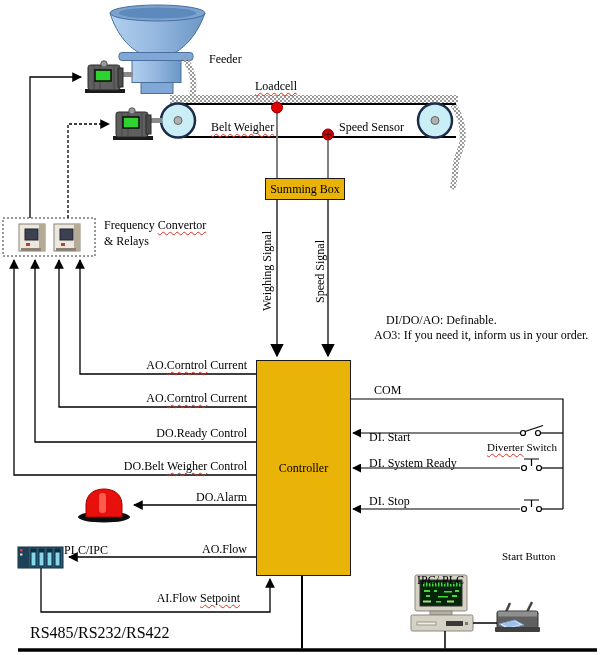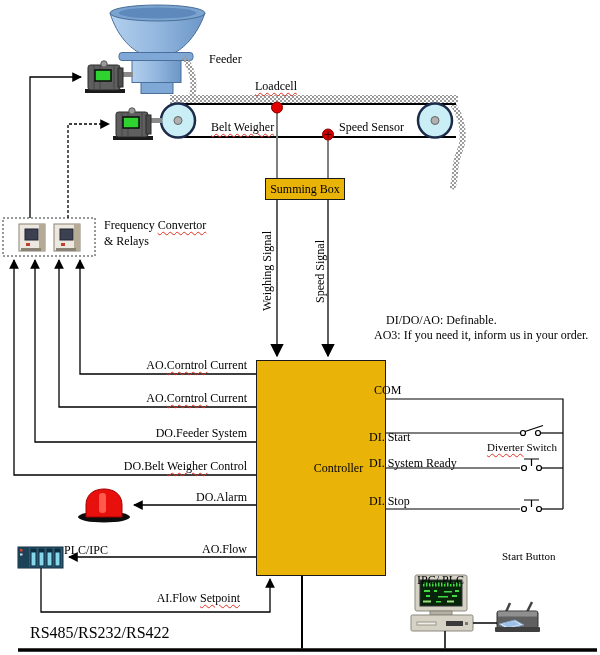--- a/index.html
+++ b/index.html
@@ -227,21 +227,21 @@
     <path d="M18,650 H597" stroke-width="3.5"></path>
     <path d="M302,574 V648.5" stroke-width="2"></path>
     <path d="M445,631 V648.5" stroke-width="1.5"></path>
     <path d="M473,623 H497" stroke-width="1.5"></path>
   </g>
 </svg>
 
 <div class="box" style="left:265px;top:178px;width:78px;height:20px;">
   <span>Summing Box</span>
 </div>
-<div class="box" style="left:256px;top:360px;width:93px;height:214px;padding-left:35px;">
+<div class="box" style="left:256px;top:360px;width:93px;height:214px;">
   <span>Controller</span>
 </div>
 
 <div class="lbl" style="left:209px;top:53px;">Feeder</div>
 <div class="lbl sq" style="left:255px;top:80px;">Loadcell</div>
 <div class="lbl sq" style="left:211px;top:121px;">Belt Weigher</div>
 <div class="lbl" style="left:339px;top:121px;">Speed Sensor</div>
 
 <div class="lbl" style="left:104px;top:219px;">
   <span>Frequency </span><span class="sq">Convertor</span>
@@ -253,21 +253,21 @@
 
 <div class="lbl" style="left:374px;top:314px;margin-left:12px;">DI/DO/AO: Definable.</div>
 <div class="lbl" style="left:374px;top:329px;">AO3: If you need it, inform us in your order.</div>
 
 <div class="lbl ralign" style="left:60px;top:359px;width:187px;">
   <span>AO.</span><span class="sq">Corntrol</span><span> Current</span>
 </div>
 <div class="lbl ralign" style="left:60px;top:392px;width:187px;">
   <span>AO.</span><span class="sq">Corntrol</span><span> Current</span>
 </div>
-<div class="lbl ralign" style="left:60px;top:427px;width:187px;">DO.Feeder System</div>
+<div class="lbl ralign" style="left:60px;top:427px;width:187px;">DO.Ready Control</div>
 <div class="lbl ralign" style="left:60px;top:460px;width:187px;">
   <span>DO.Belt </span><span class="sq">Weigher</span><span> Control</span>
 </div>
 <div class="lbl ralign" style="left:60px;top:491px;width:187px;">DO.Alarm</div>
 <div class="lbl ralign" style="left:60px;top:543px;width:187px;">AO.Flow</div>
 <div class="lbl ralign" style="left:60px;top:592px;width:180px;">
   <span>AI.Flow </span><span class="sq">Setpoint</span>
 </div>
 
 <div class="lbl" style="left:374px;top:384px;">COM</div>

